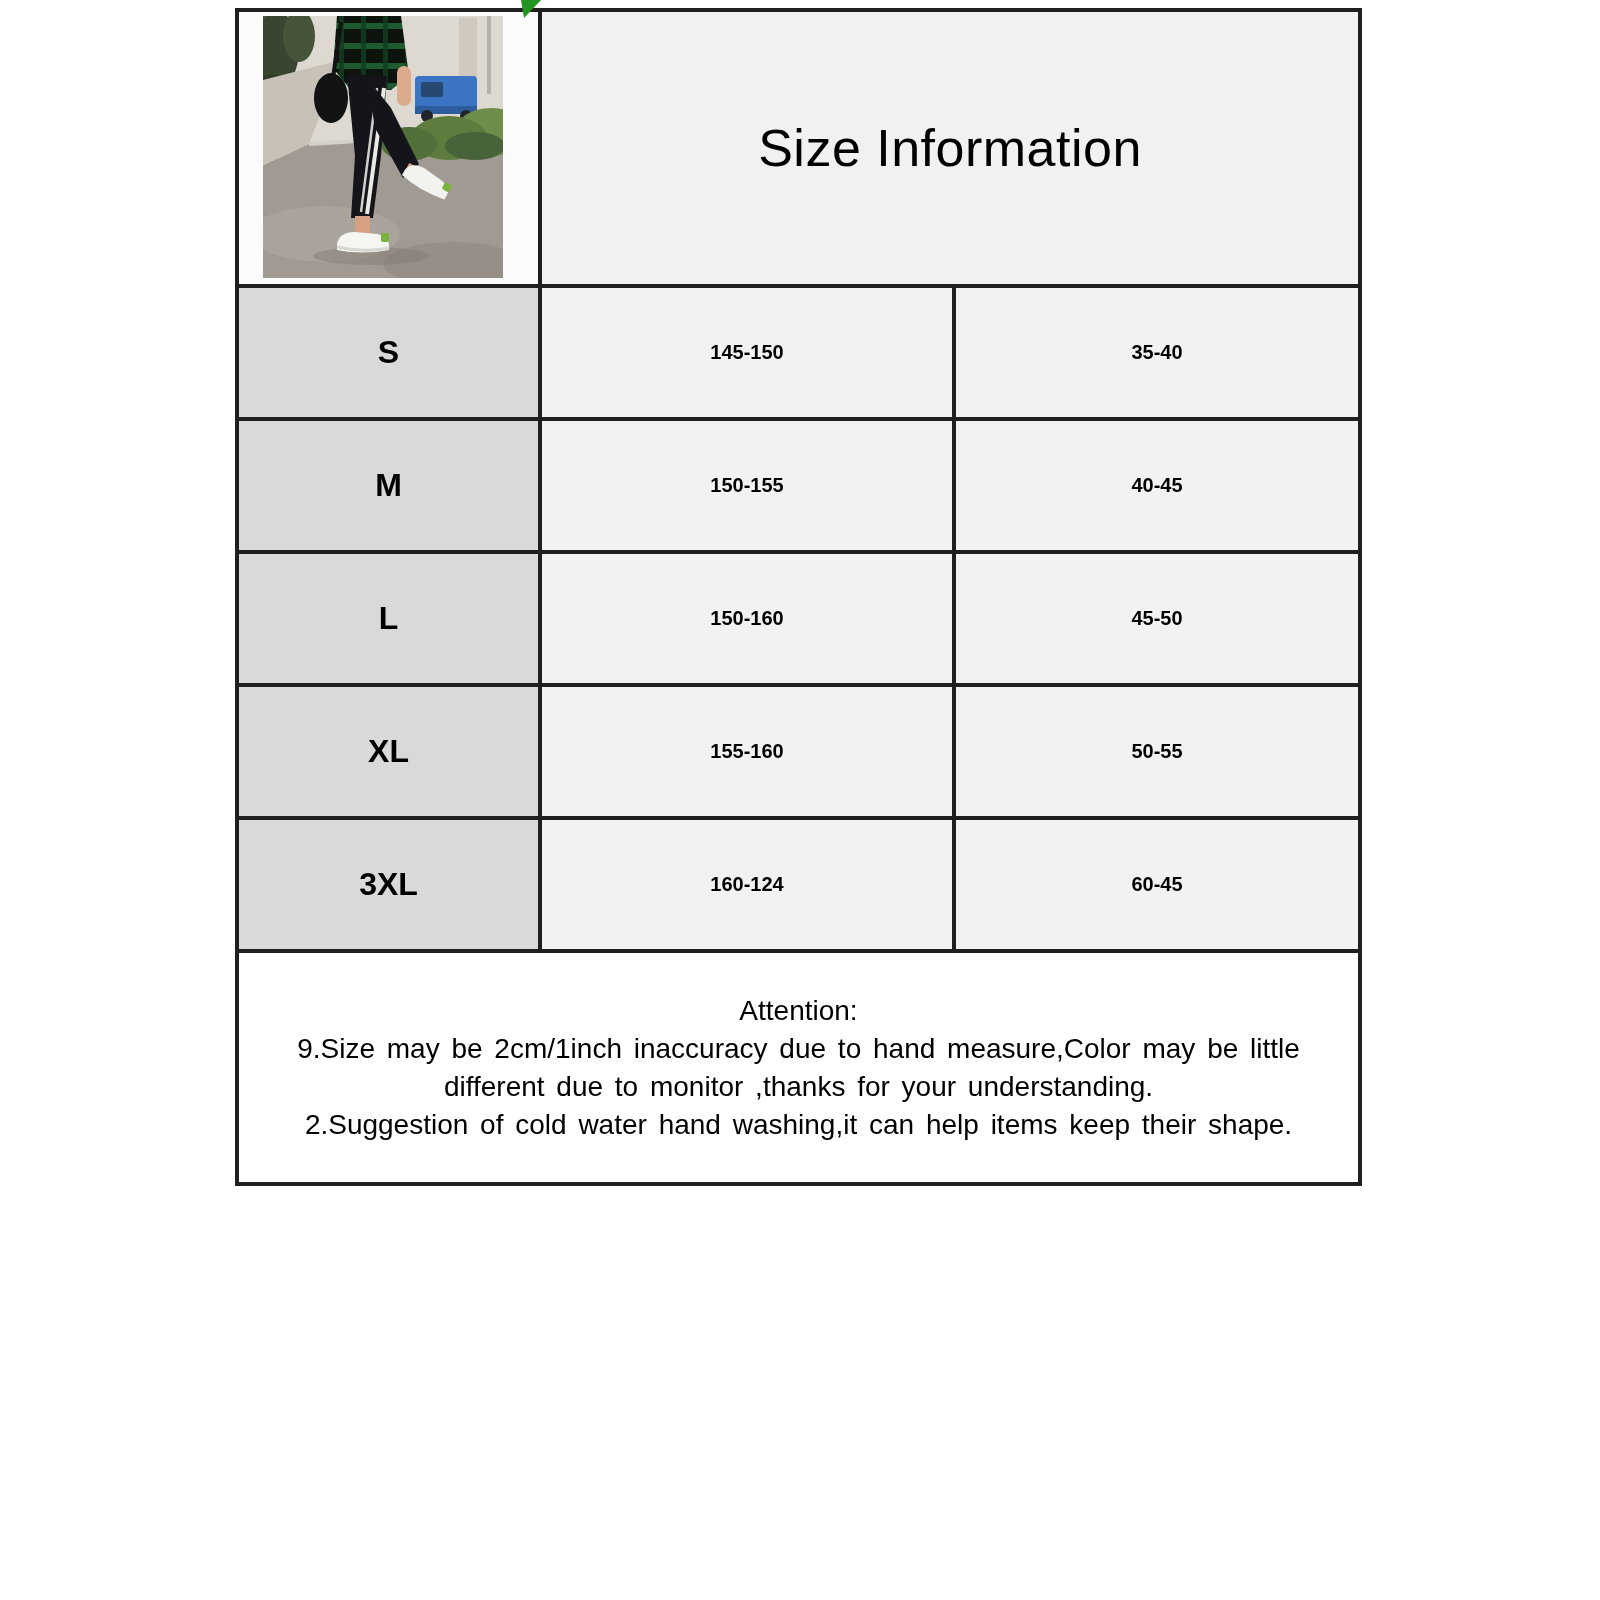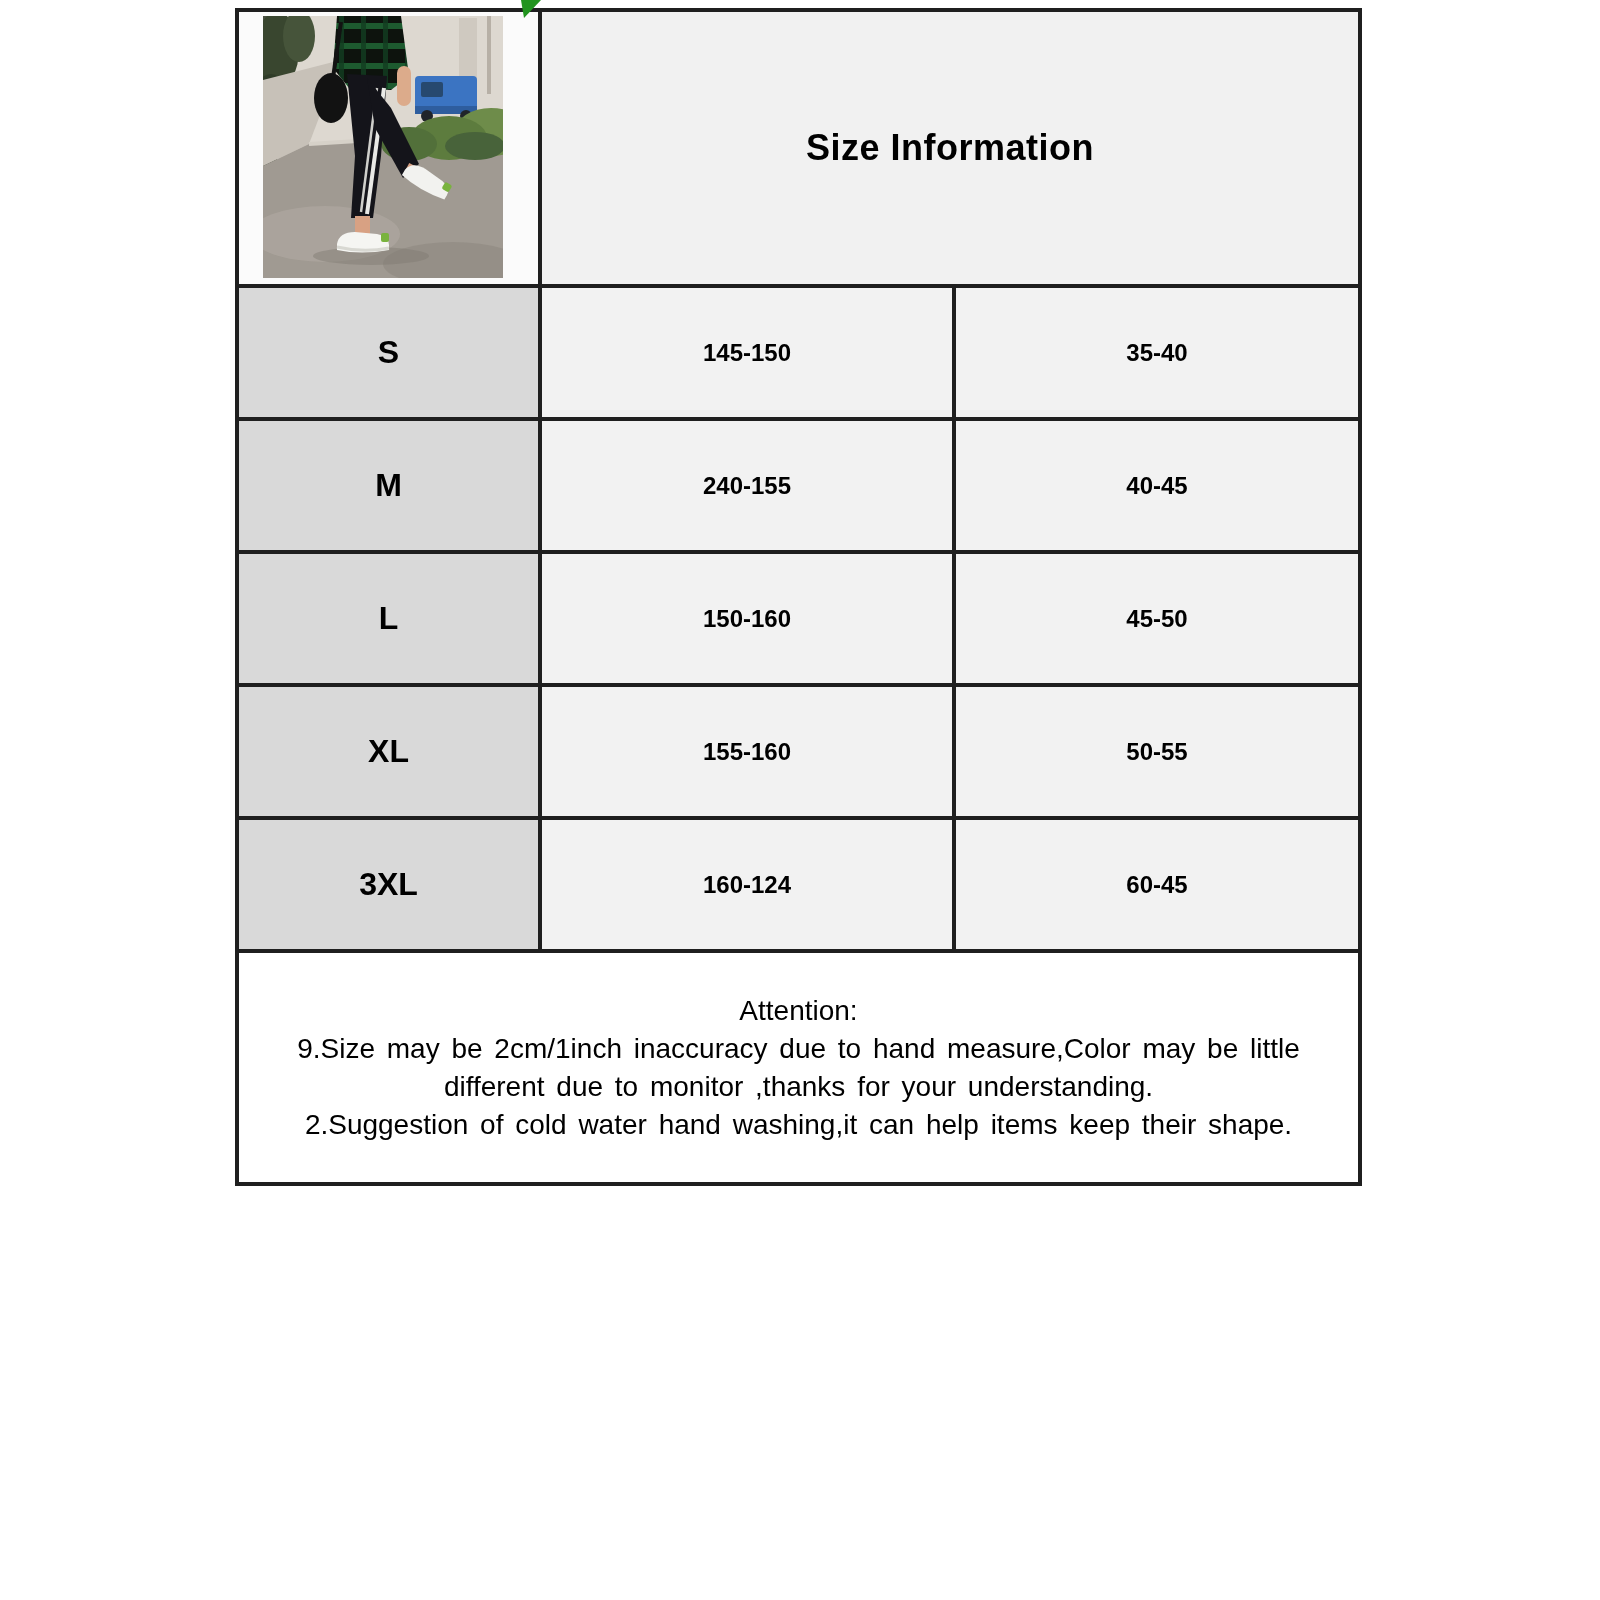--- a/index.html
+++ b/index.html
@@ -27,27 +27,27 @@
     border:4px solid var(--border);
     text-align:center;vertical-align:middle;padding:0;
   }
   tr.photo-row{height:276px;}
   tr.head-row{height:146px;}
   tr.data-row{height:133px;}
   tr.attention-row{height:233px;}
 
   td.photo-cell{background:var(--photo-bg);position:relative;}
   td.title-cell{background:var(--title-bg);}
-  .title-text{font-size:36px;font-weight:bold;letter-spacing:0.5px;}
+  .title-text{font-size:52px;font-weight:normal;letter-spacing:0.5px;}
 
   th.col-size{background:var(--header-gray);font-size:54px;font-weight:bold;}
   th.col-head{background:var(--header-gray);font-size:30px;font-weight:bold;}
 
   td.size-label{background:var(--header-gray);font-size:32px;font-weight:bold;}
-  td.value-cell{background:var(--cell-light);font-size:24px;font-weight:bold;}
+  td.value-cell{background:var(--cell-light);font-size:20px;font-weight:bold;}
 
   td.attention-cell{
     background:var(--attention-bg);
     text-align:left;vertical-align:top;
     padding:6px 10px;
     font-size:28px;line-height:38px;font-weight:normal;
   }
   .attn-line{white-space:nowrap;word-spacing:4px;}
   .attn-heading{word-spacing:0;}
 
@@ -153,21 +153,21 @@
       </tr>
 
 
       <tr class="data-row">
         <td class="size-label">S</td>
         <td class="value-cell">145-150</td>
         <td class="value-cell">35-40</td>
       </tr>
       <tr class="data-row">
         <td class="size-label">M</td>
-        <td class="value-cell">240-155</td>
+        <td class="value-cell">150-155</td>
         <td class="value-cell">40-45</td>
       </tr>
       <tr class="data-row">
         <td class="size-label">L</td>
         <td class="value-cell">150-160</td>
         <td class="value-cell">45-50</td>
       </tr>
       <tr class="data-row">
         <td class="size-label">XL</td>
         <td class="value-cell">155-160</td>

